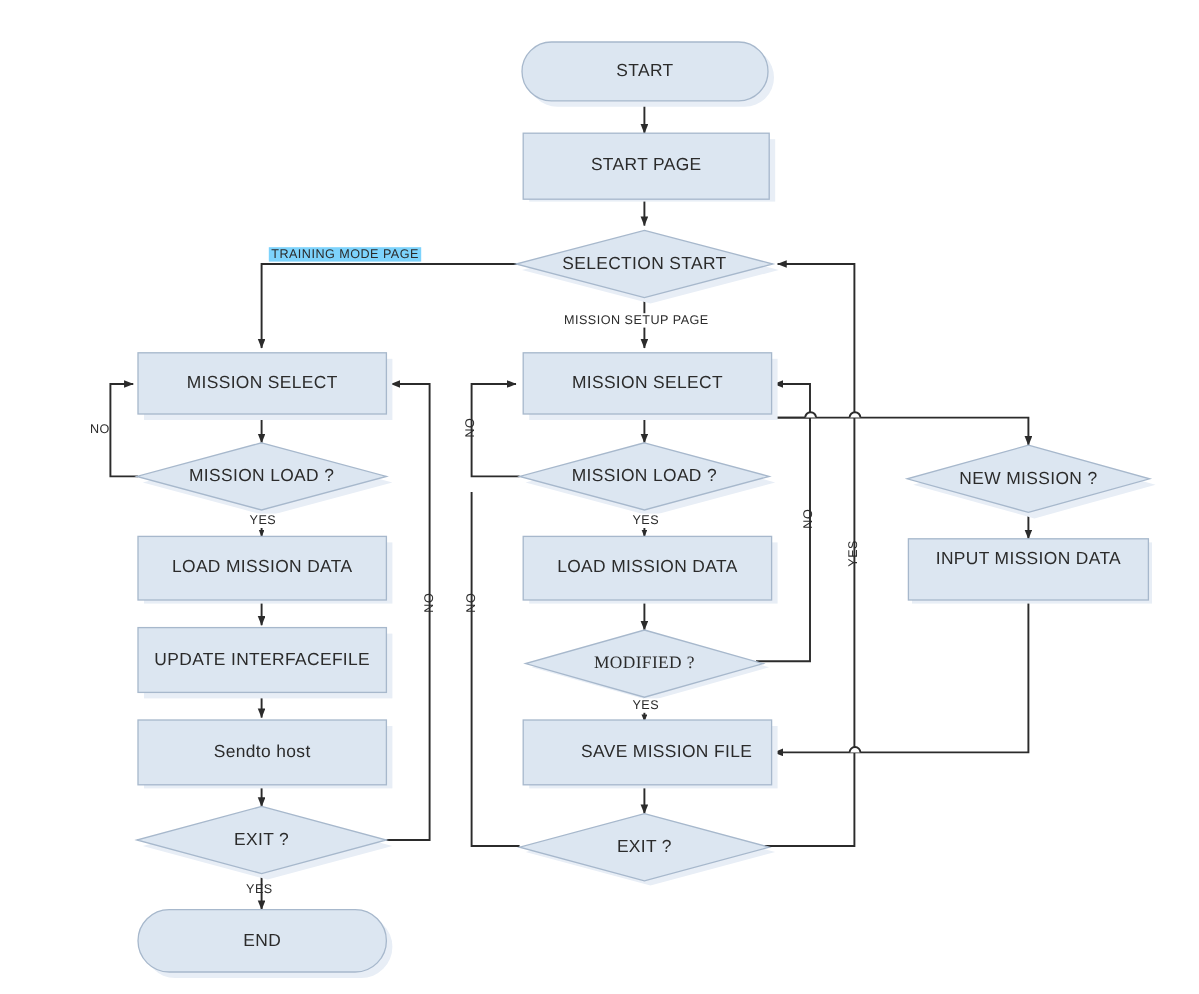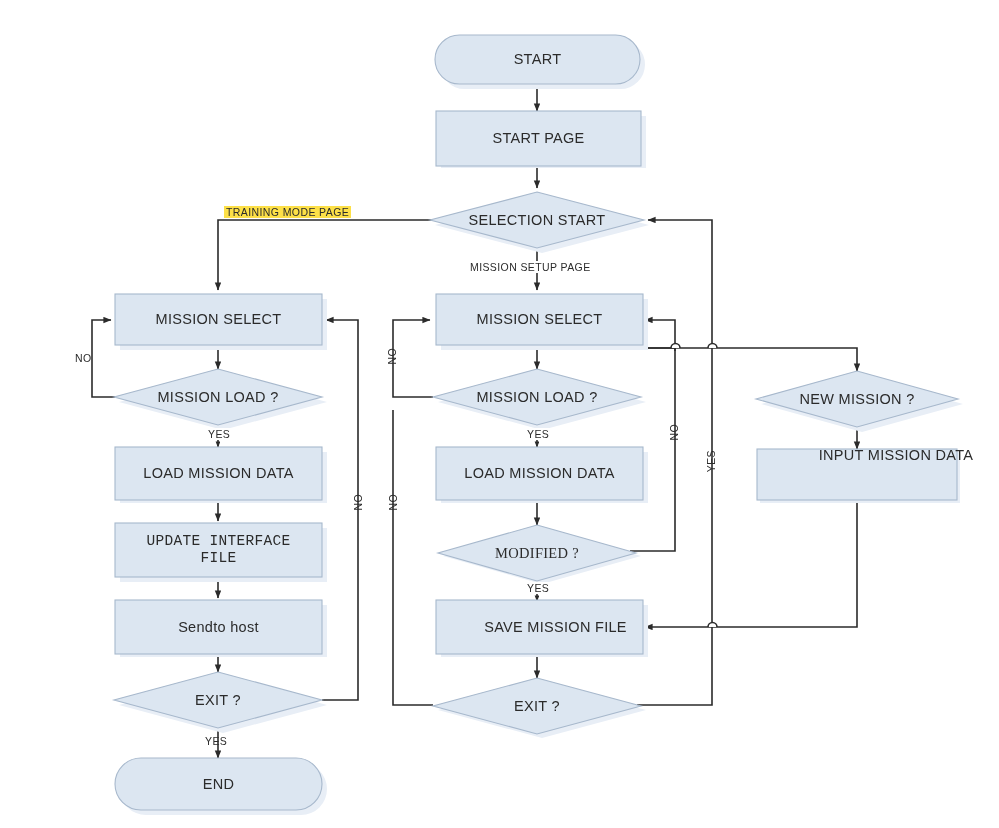--- a/index.html
+++ b/index.html
@@ -185,21 +185,21 @@
   </div>
 
   <div class="node-label" style="left:114px; top:375px; width:208px; height:44px;">
     <span>MISSION LOAD ?</span>
   </div>
 
   <div class="node-label" style="left:115px; top:447px; width:207px; height:53px;">
     <span>LOAD MISSION DATA</span>
   </div>
 
-  <div class="node-label" style="left:115px; top:523px; width:207px; height:54px; flex-direction:column;font-family:Liberation Mono, monospace;">
+  <div class="node-label" style="left:115px; top:523px; width:207px; height:54px; flex-direction:row;">
     <span>UPDATE INTERFACE</span>
     <span>FILE</span>
   </div>
 
   <div class="node-label" style="left:115px; top:600px; width:207px; height:54px;">
     <span>Sendto host</span>
   </div>
 
   <div class="node-label" style="left:114px; top:678px; width:208px; height:44px;">
     <span>EXIT ?</span>
@@ -230,25 +230,25 @@
   </div>
 
   <div class="node-label" style="left:433px; top:684px; width:208px; height:44px;">
     <span>EXIT ?</span>
   </div>
 
   <div class="node-label" style="left:756px; top:377px; width:202px; height:44px;">
     <span>NEW MISSION ?</span>
   </div>
 
-  <div class="node-label" style="left:757px; top:430px; width:200px; height:51px;padding-left:39px;">
+  <div class="node-label" style="left:757px; top:441px; width:200px; height:51px;">
     <span>INPUT MISSION DATA</span>
   </div>
 
-  <div class="edge-label" style="left:224px; top:206px; background:#fde047; padding:0 2px;">TRAINING MODE PAGE</div>
+  <div class="edge-label" style="left:224px; top:206px; background:#7dd3fc; padding:0 2px;">TRAINING MODE PAGE</div>
 
   <div class="edge-label" style="left:468px; top:261px; background:#fff; padding:0 2px;">MISSION SETUP PAGE</div>
 
   <div class="edge-label" style="left:75px; top:352px;">NO</div>
 
   <div class="edge-label" style="left:206px; top:428px; background:#fff; padding:0 2px;">YES</div>
 
   <div class="edge-label rot" style="left:352px; top:494px;">NO</div>
 
   <div class="edge-label" style="left:205px; top:735px;">YES</div>

